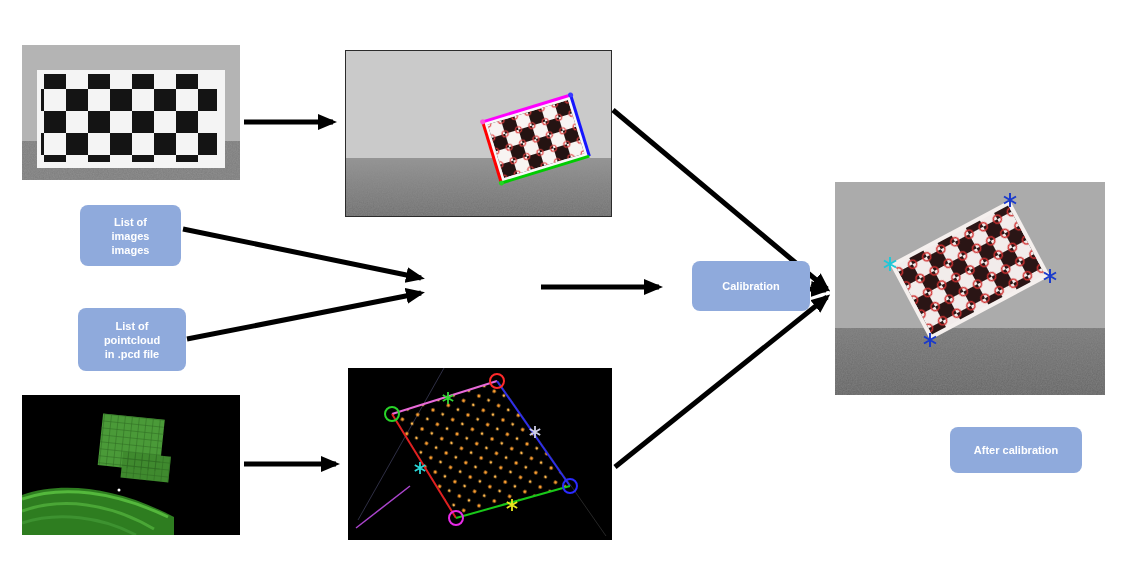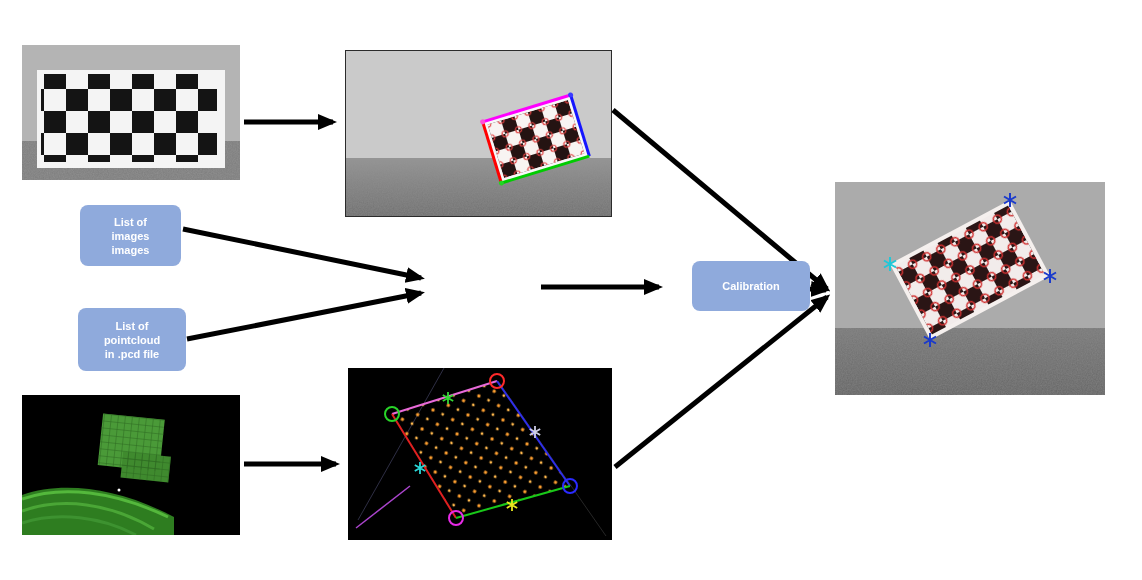--- a/index.html
+++ b/index.html
@@ -219,14 +219,17 @@
     <div>List of</div>
     <div>pointcloud</div>
     <div>in .pcd file</div>
   </div>
 
 
   <div class="bluebox" id="box-calibration">
     <div>Calibration</div>
   </div>
 
+  <div class="bluebox" id="box-after">
+    <div>After calibration</div>
+  </div>
 
 </div>
 
 </body></html>

